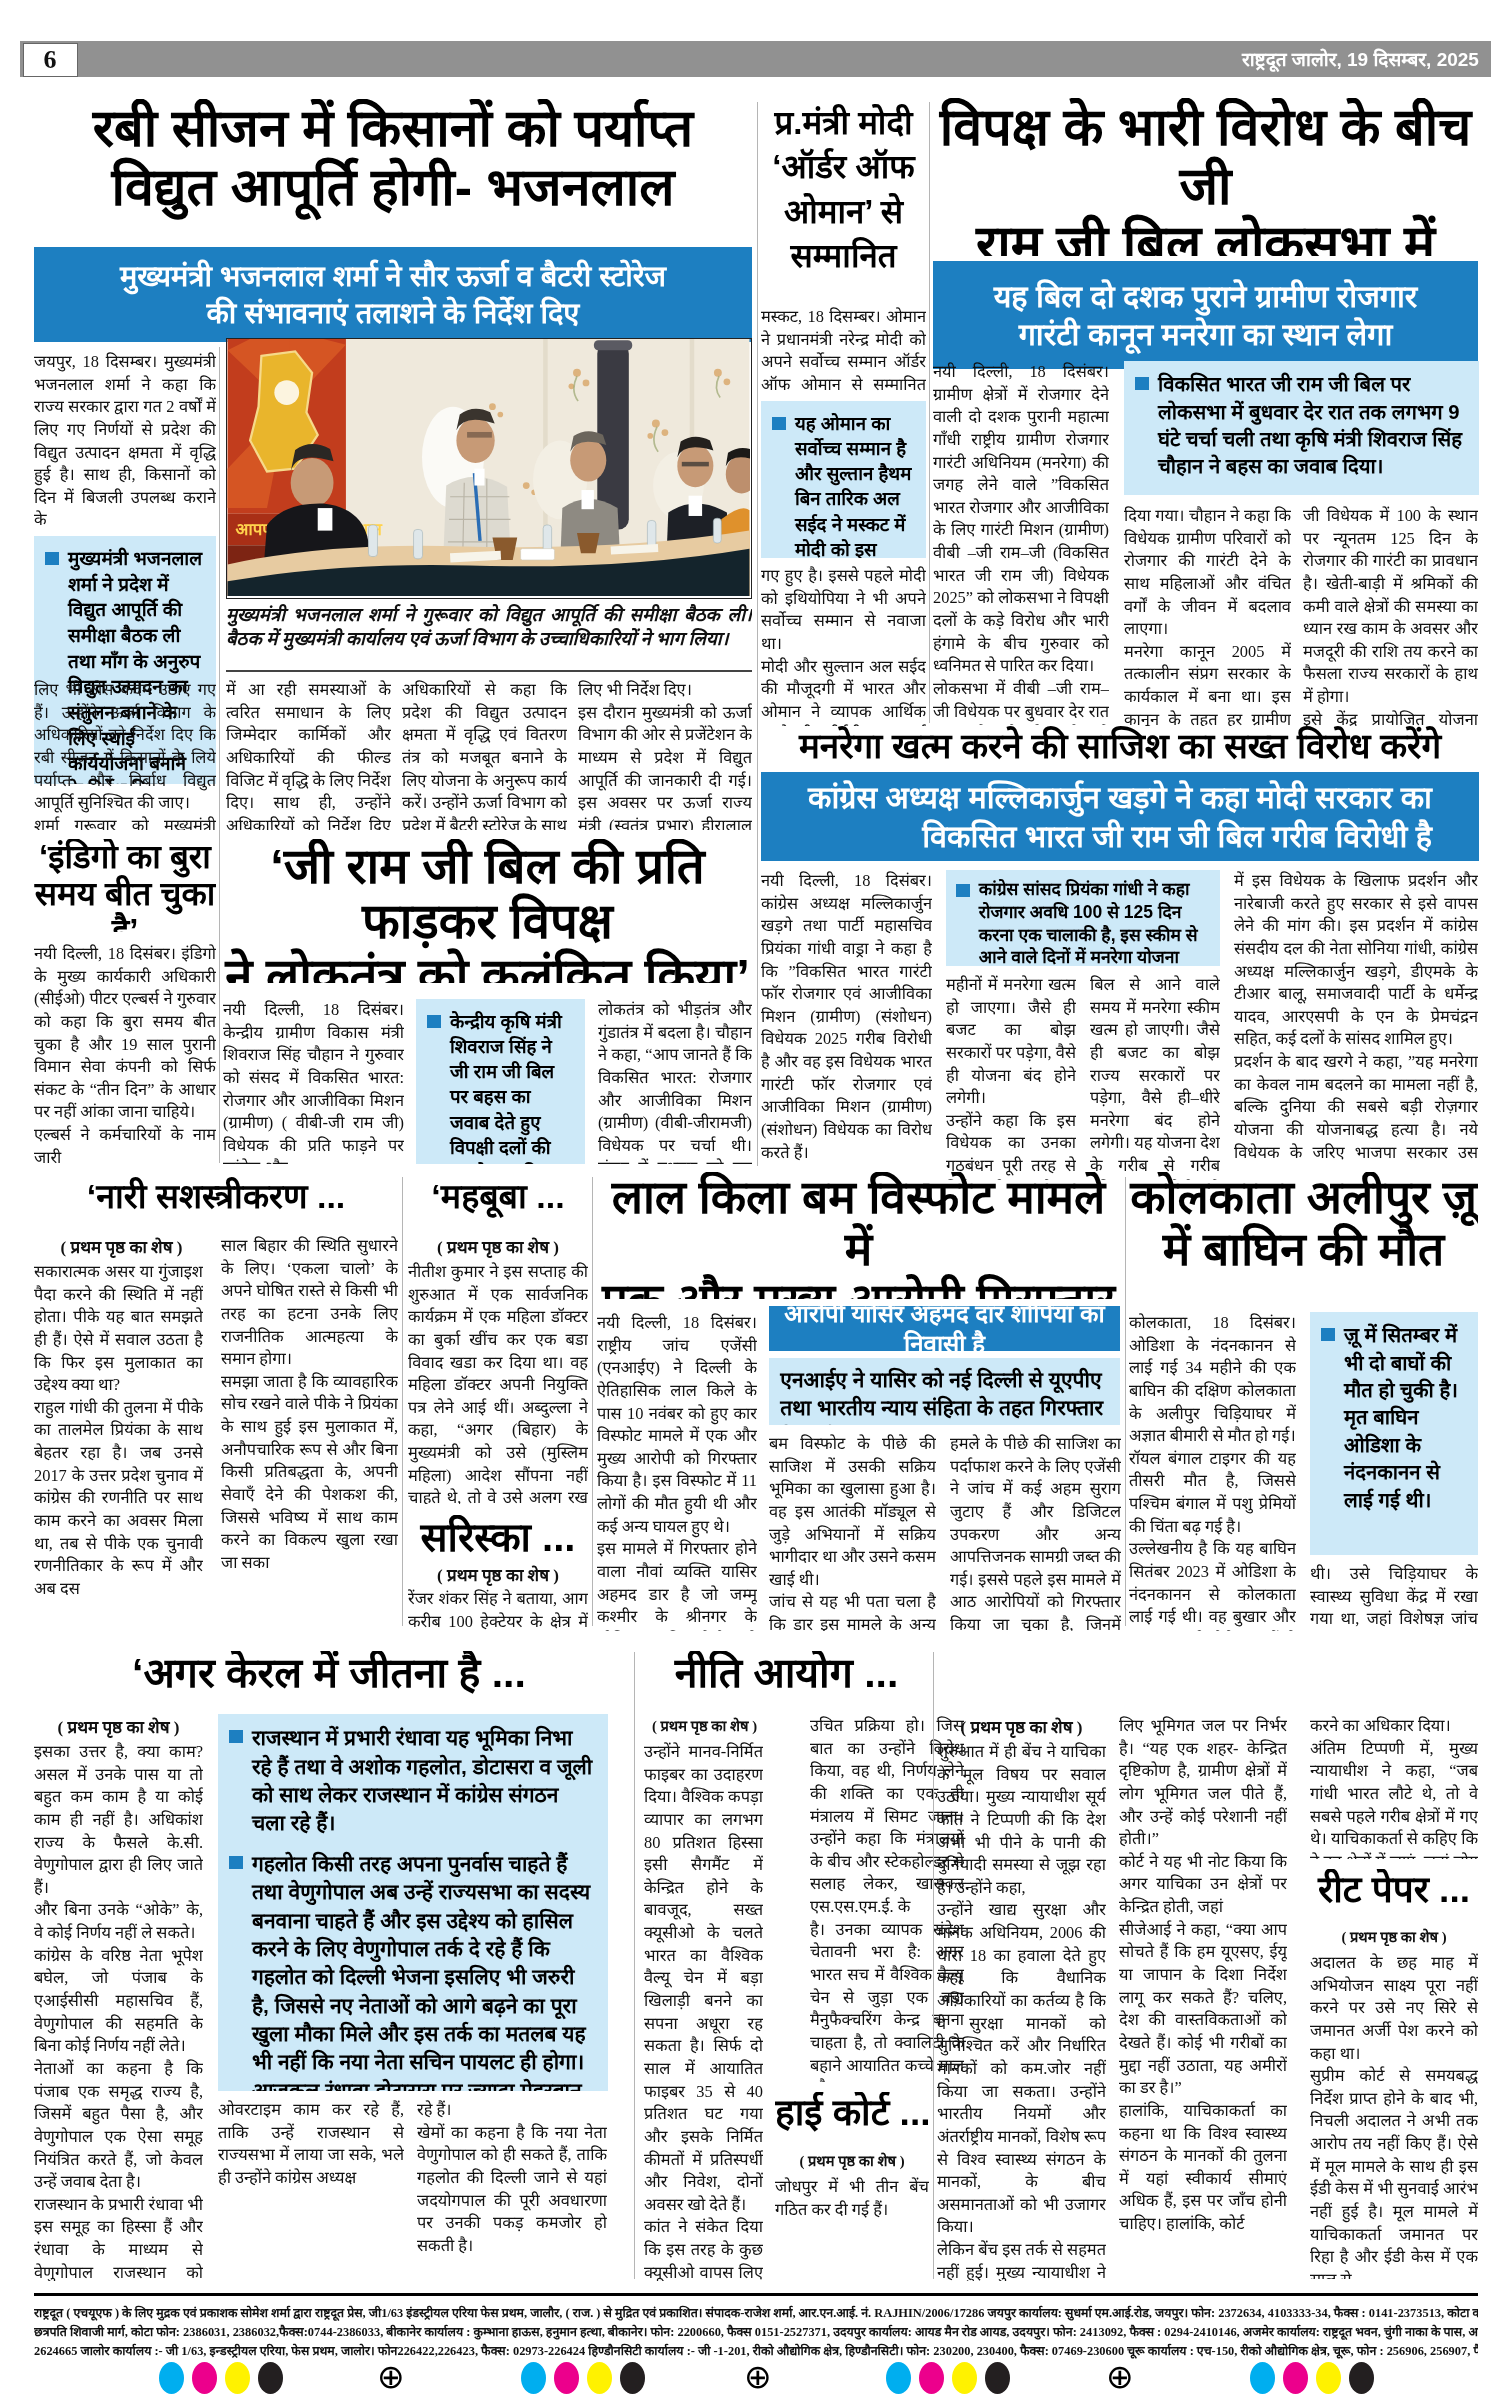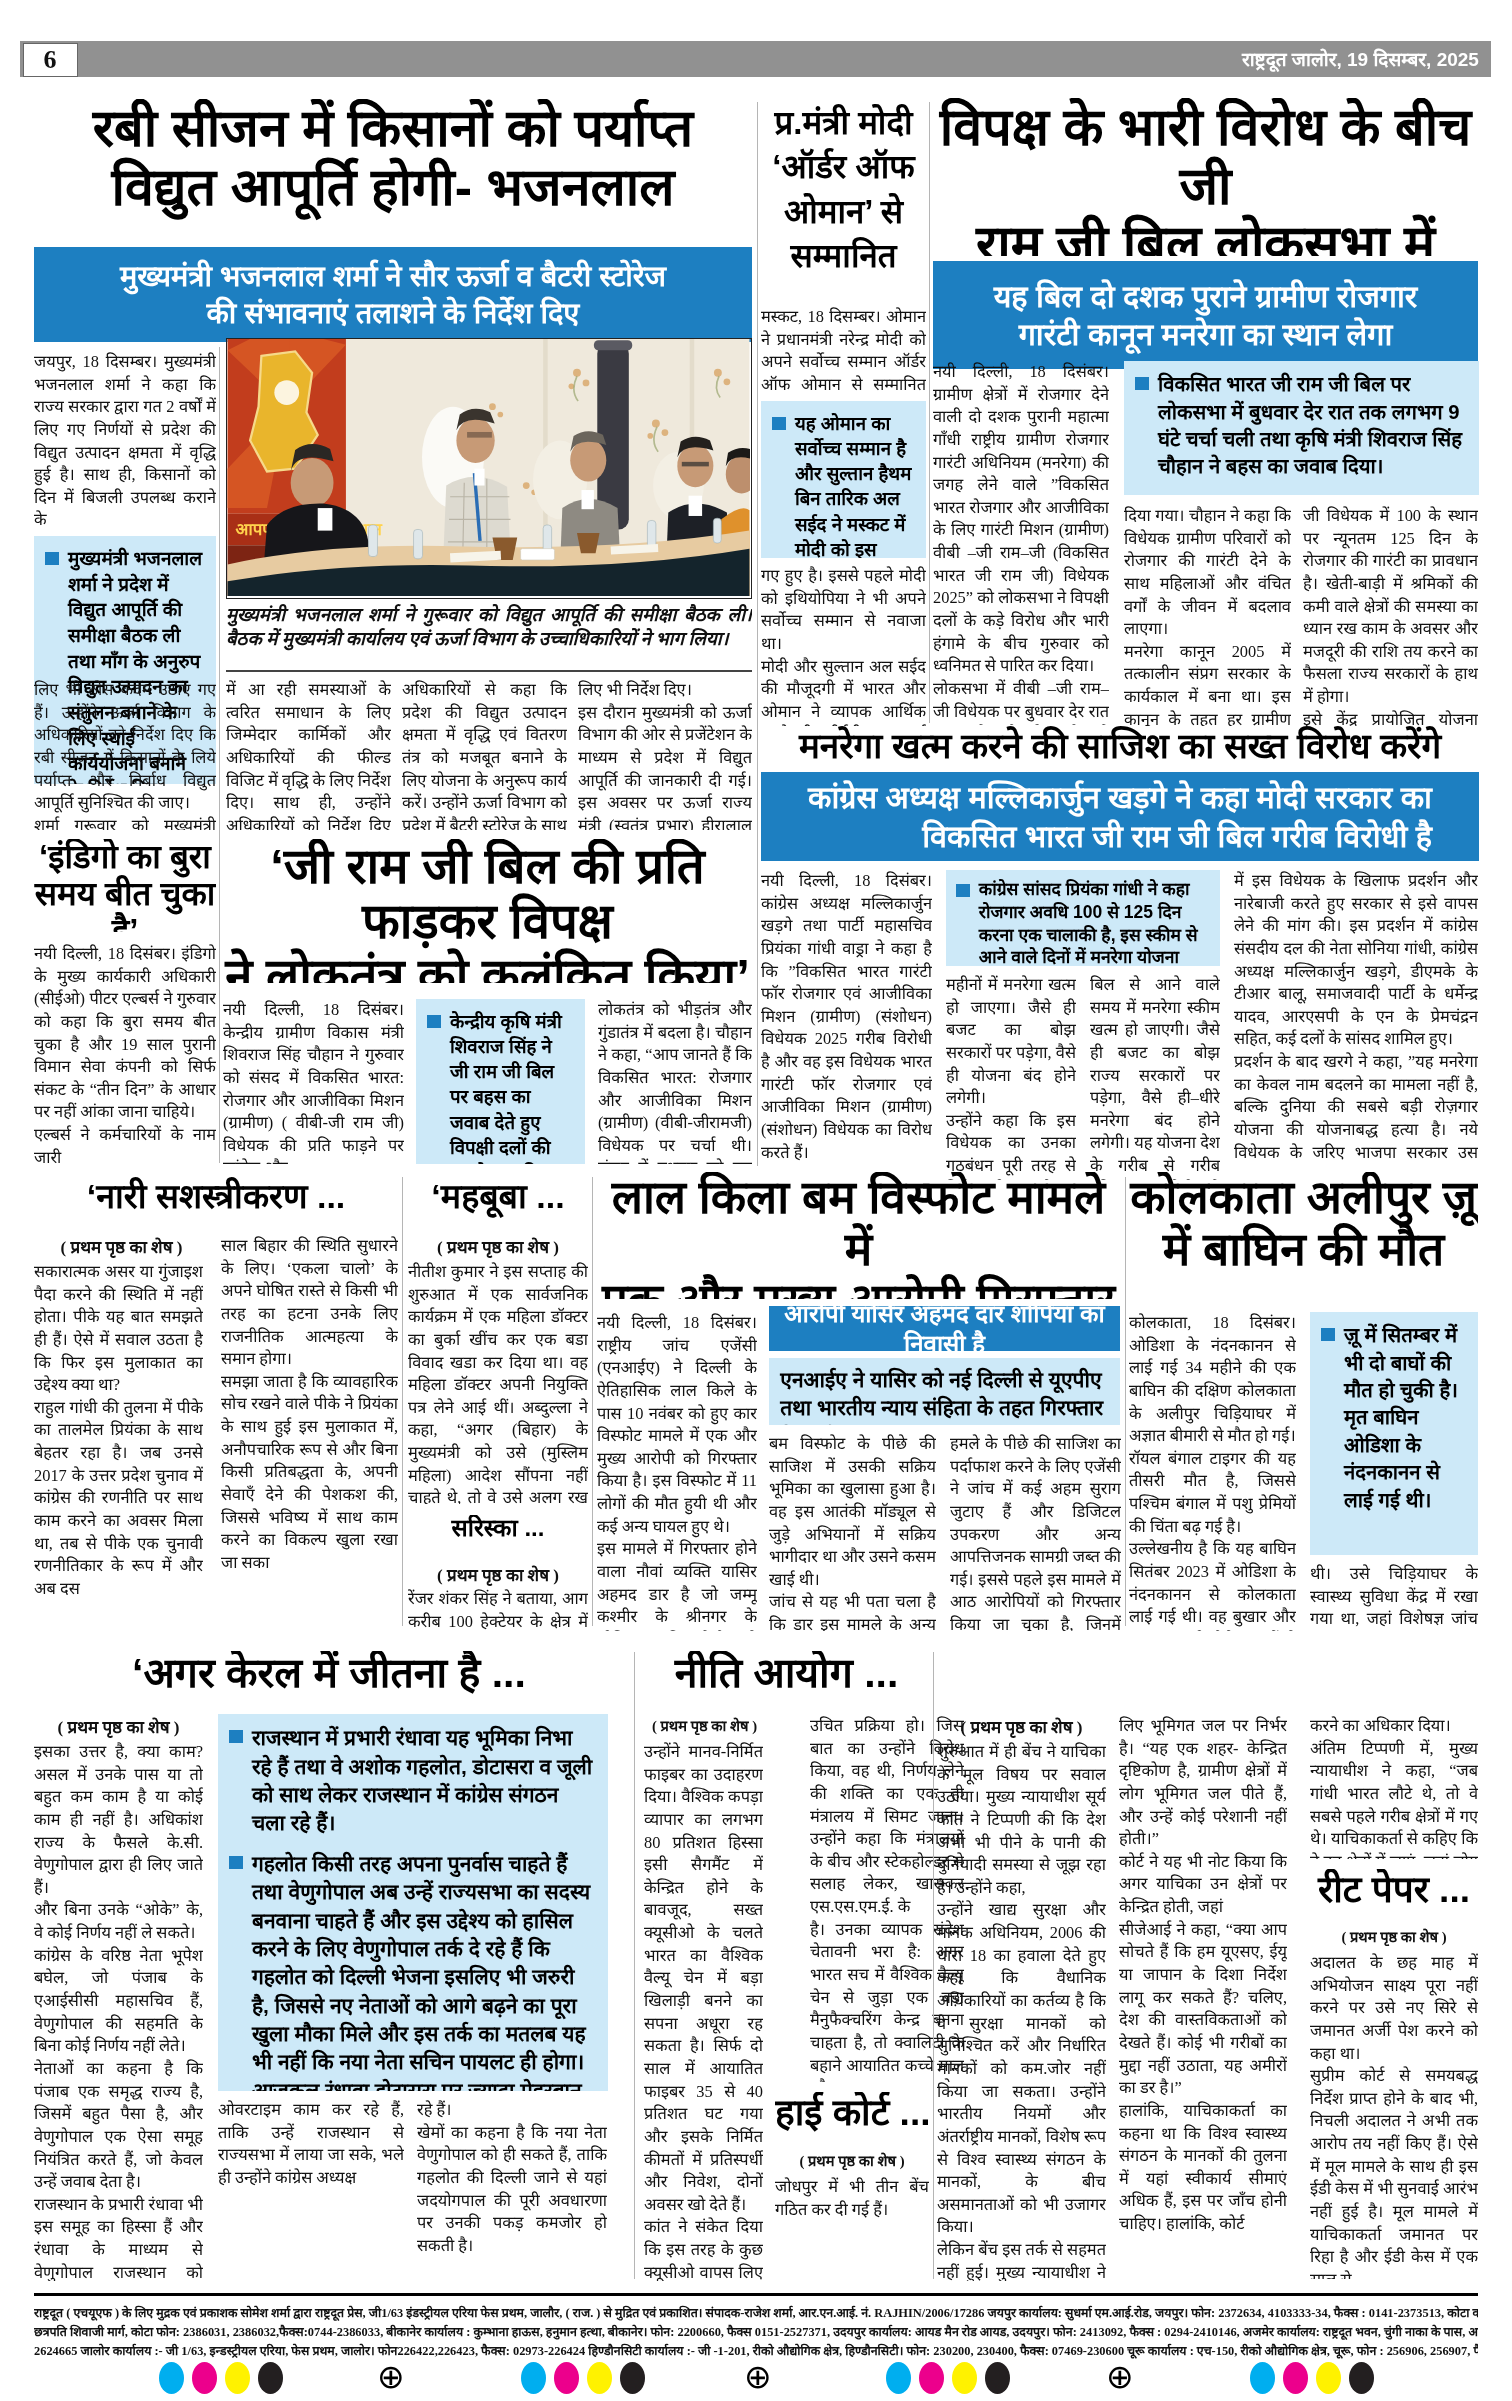--- a/index.html
+++ b/index.html
@@ -248,21 +248,21 @@
     <div class="abs body" style="left:0;top:89px;width:169px;height:370px;">सकारात्मक असर या गुंजाइश पैदा करने की स्थिति में नहीं होता। पीके यह बात समझते ही हैं। ऐसे में सवाल उठता है कि फिर इस मुलाकात का उद्देश्य क्या था?
 राहुल गांधी की तुलना में पीके का तालमेल प्रियंका के साथ बेहतर रहा है। जब उनसे 2017 के उत्तर प्रदेश चुनाव में कांग्रेस की रणनीति पर साथ काम करने का अवसर मिला था, तब से पीके एक चुनावी रणनीतिकार के रूप में और अब दस</div>
     <div class="abs body" style="left:187px;top:63px;width:177px;height:395px;">साल बिहार की स्थिति सुधारने के लिए। ‘एकला चालो’ के अपने घोषित रास्ते से किसी भी तरह का हटना उनके लिए राजनीतिक आत्महत्या के समान होगा।
 समझा जाता है कि व्यावहारिक सोच रखने वाले पीके ने प्रियंका के साथ हुई इस मुलाकात में, अनौपचारिक रूप से और बिना किसी प्रतिबद्धता के, अपनी सेवाएँ देने की पेशकश की, जिससे भविष्य में साथ काम करने का विकल्प खुला रखा जा सका</div>
   </section>
 
   <section class="abs" style="left:408px;top:1172px;width:180px;height:460px;">
     <div class="abs hl" style="left:0;top:4.5px;width:180px;height:42px;font-size:34px;white-space:nowrap;">‘महबूबा ...</div>
     <div class="abs kicker" style="left:0;top:63px;width:180px;">( प्रथम पृष्ठ का शेष )</div>
     <div class="abs body" style="left:0;top:89px;width:180px;height:243px;">नीतीश कुमार ने इस सप्ताह की शुरुआत में एक सार्वजनिक कार्यक्रम में एक महिला डॉक्टर का बुर्का खींच कर एक बडा विवाद खडा कर दिया था। वह महिला डॉक्टर अपनी नियुक्ति पत्र लेने आई थीं। अब्दुल्ला ने कहा, “अगर (बिहार) के मुख्यमंत्री को उसे (मुस्लिम महिला) आदेश सौंपना नहीं चाहते थे, तो वे उसे अलग रख सकते थे। लेकिन, उसे इस तरह से अपमानित करना पूरी तरह गलत है।”</div>
-    <div class="abs hl" style="left:0;top:343px;width:180px;height:42px;font-size:24px;white-space:nowrap;">सरिस्का ...</div>
+    <div class="abs hl" style="left:0;top:343px;width:180px;height:42px;font-size:40px;white-space:nowrap;">सरिस्का ...</div>
     <div class="abs kicker" style="left:0;top:391px;width:180px;">( प्रथम पृष्ठ का शेष )</div>
     <div class="abs body" style="left:0;top:416px;width:180px;height:45px;">रेंजर शंकर सिंह ने बताया, आग करीब 100 हेक्टेयर के क्षेत्र में फैल गई थी, लेकिन आग लगने का कारण पूरी तरह स्पष्ट नहीं हो सका है।</div>
   </section>
 
   <section class="abs" style="left:597px;top:1172px;width:523px;height:460px;">
     <div class="abs hl" style="left:0;top:0;width:523px;height:127px;font-size:46px;">लाल किला बम विस्फोट मामले में
 एक और मुख्य आरोपी गिरफ्तार</div>
     <div class="abs banner" style="left:172px;top:134px;width:351px;height:45px;font-size:24px;">आरोपी यासिर अहमद दार शोपियां का निवासी है</div>
     <div class="abs lightbox" style="left:172px;top:186px;width:351px;height:67px;padding:8px 11.3px;">
       <span class="btxt" style="font-size:21px;">एनआईए ने यासिर को नई दिल्ली से यूएपीए तथा भारतीय न्याय संहिता के तहत गिरफ्तार किया है।</span>

